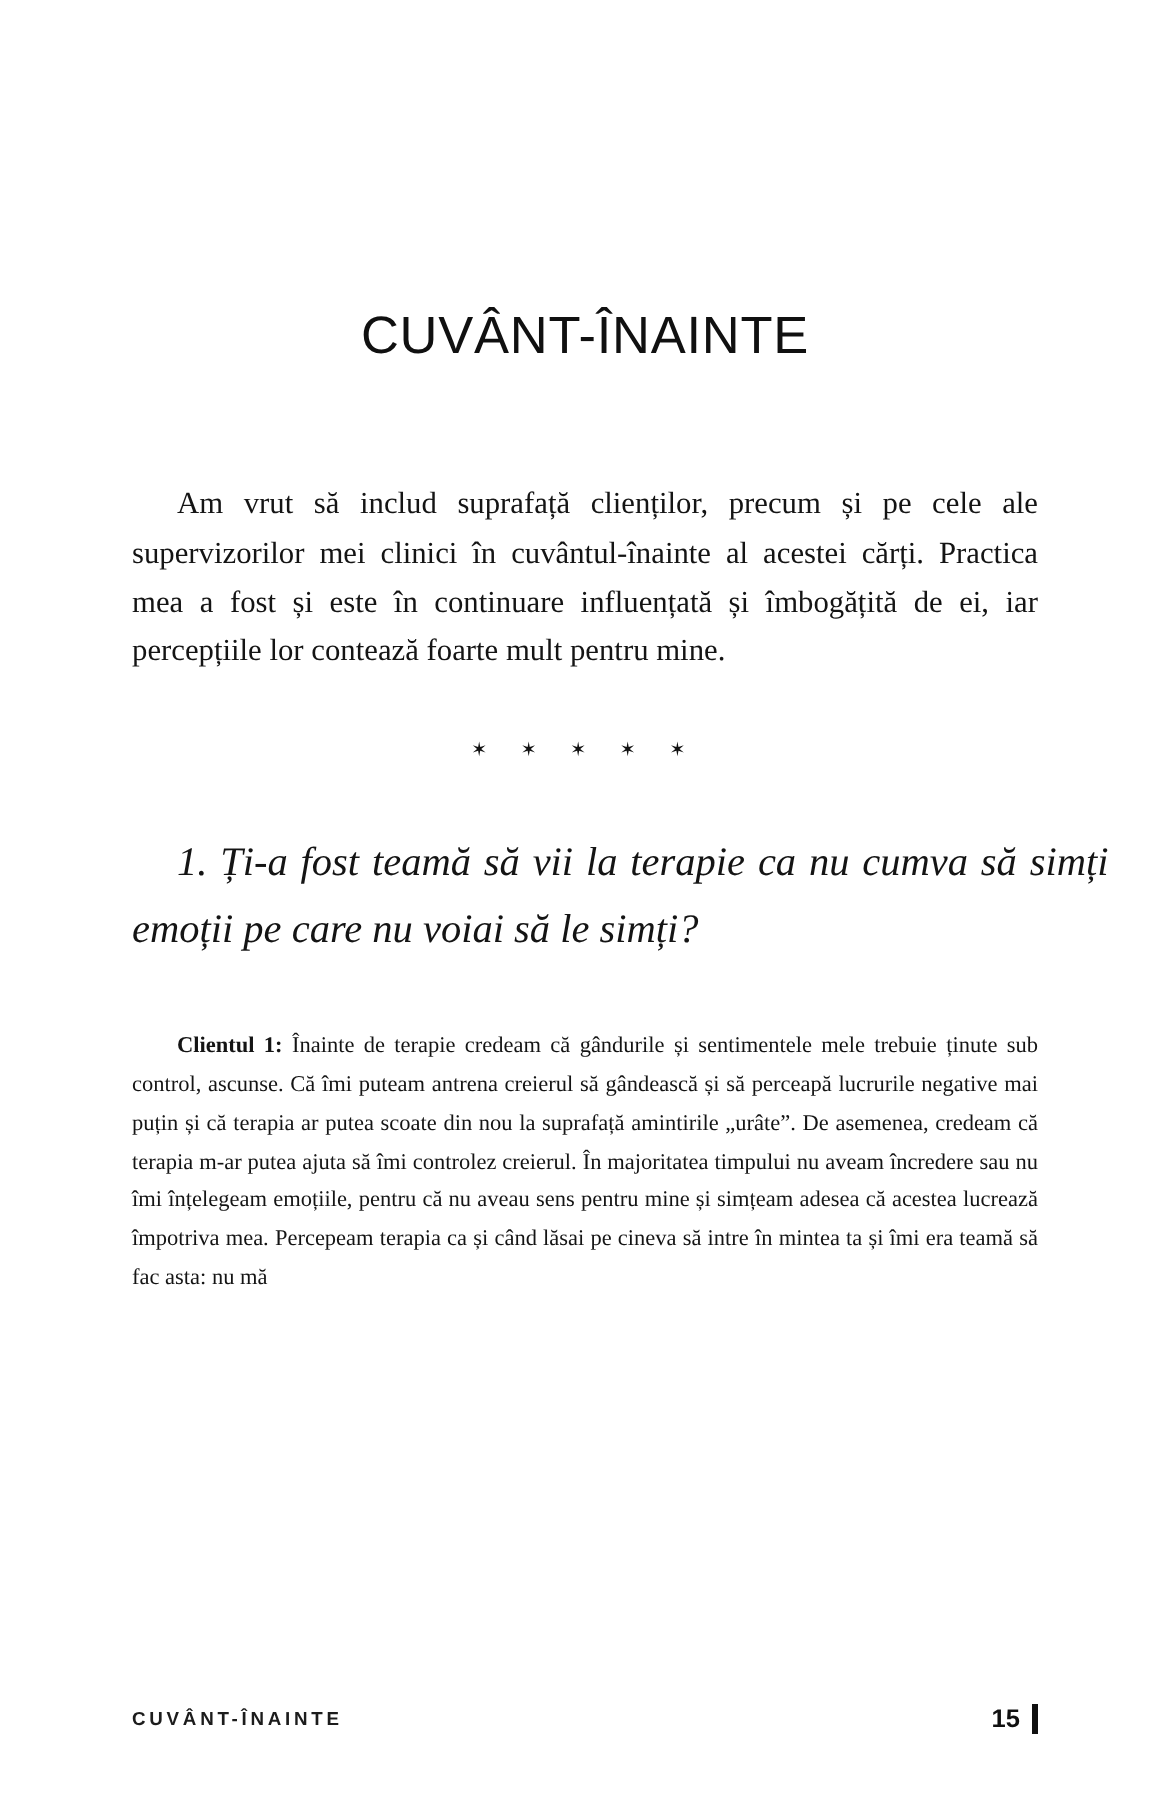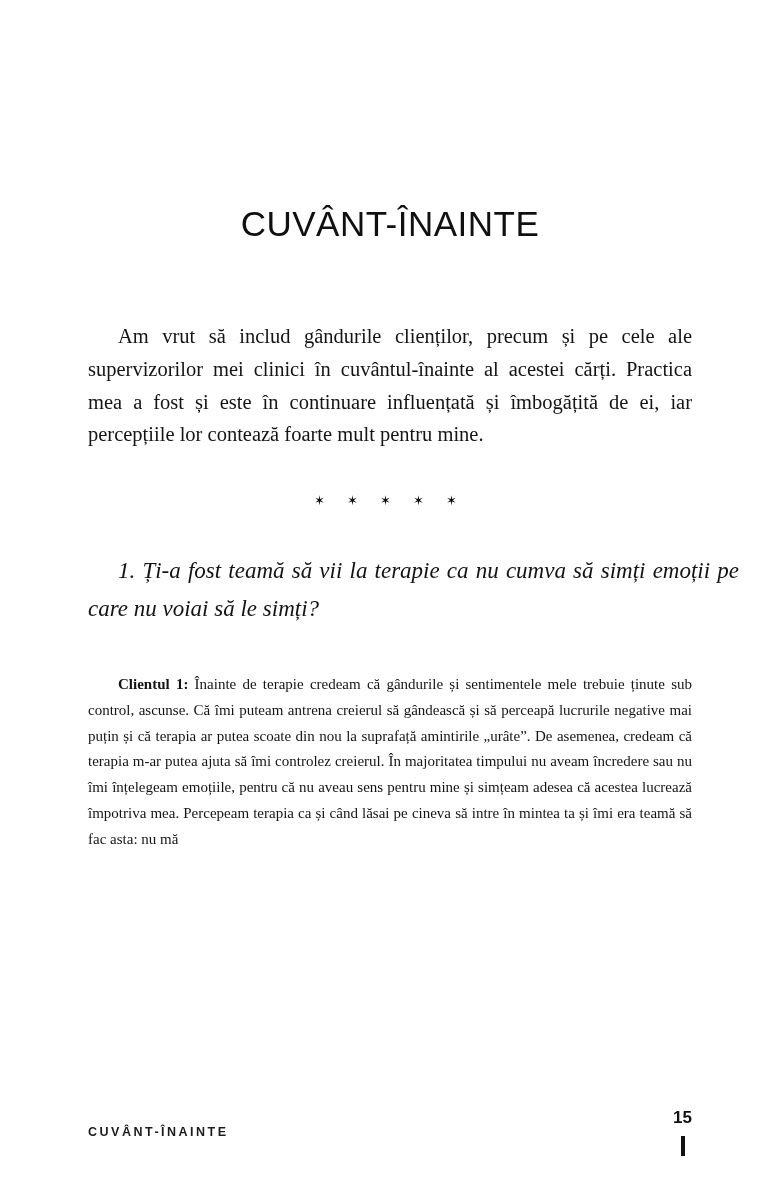--- a/index.html
+++ b/index.html
@@ -41,21 +41,21 @@
     margin-top: 42px;
     text-align: center;
     font-family: "DejaVu Sans", sans-serif;
     font-size: 13px;
     letter-spacing: 9px;
     color: #111;
   }
 
   .question {
     margin: 44px 41px 0 88px;
-    font-size: 23px;
+    font-size: 27px;
     line-height: 1.65;
     font-style: italic;
     text-align: justify;
     text-indent: 30px;
   }
 
   .client {
     margin: 44px 88px 0 88px;
     font-size: 15px;
     line-height: 1.72;
@@ -81,38 +81,37 @@
     color: #1c1c1c;
   }
   .page-number {
     font-family: "Liberation Sans", sans-serif;
     font-size: 17px;
     font-weight: bold;
     color: #101010;
     display: flex;
     align-items: center;
     gap: 8px;
-    flex-direction: column;
   }
   .page-bar {
     display: inline-block;
     width: 4px;
     height: 20px;
     background: #101010;
   }
 </style>
 </head>
 <body>
 
 <div class="page">
 
   <h1 class="title">CUVÂNT-ÎNAINTE</h1>
 
   <div class="body-block">
-    <p class="para">Am vrut să includ gândurile clienților, precum și pe cele ale supervizorilor mei clinici în cuvântul-înainte al acestei cărți. Practica mea a fost și este în continuare influențată și îmbogățită de ei, iar percepțiile lor contează foarte mult pentru mine.</p>
+    <p class="para">Am vrut să includ suprafață clienților, precum și pe cele ale supervizorilor mei clinici în cuvântul-înainte al acestei cărți. Practica mea a fost și este în continuare influențată și îmbogățită de ei, iar percepțiile lor contează foarte mult pentru mine.</p>
   </div>
 
   <div class="separator">✶ ✶ ✶ ✶ ✶</div>
 
   <p class="question">1. Ți-a fost teamă să vii la terapie ca nu cumva să simți emoții pe care nu voiai să le simți?</p>
 
   <p class="client">
     <span class="lead">Clientul 1:</span><span> Înainte de terapie credeam că gândurile și sentimentele mele trebuie ținute sub control, ascunse. Că îmi puteam antrena creierul să gândească și să perceapă lucrurile negative mai puțin și că terapia ar putea scoate din nou la suprafață amintirile „urâte”. De asemenea, credeam că terapia m-ar putea ajuta să îmi controlez creierul. În majoritatea timpului nu aveam încredere sau nu îmi înțelegeam emoțiile, pentru că nu aveau sens pentru mine și simțeam adesea că acestea lucrează împotriva mea. Percepeam terapia ca și când lăsai pe cineva să intre în mintea ta și îmi era teamă să fac asta: nu mă</span>
   </p>
 

